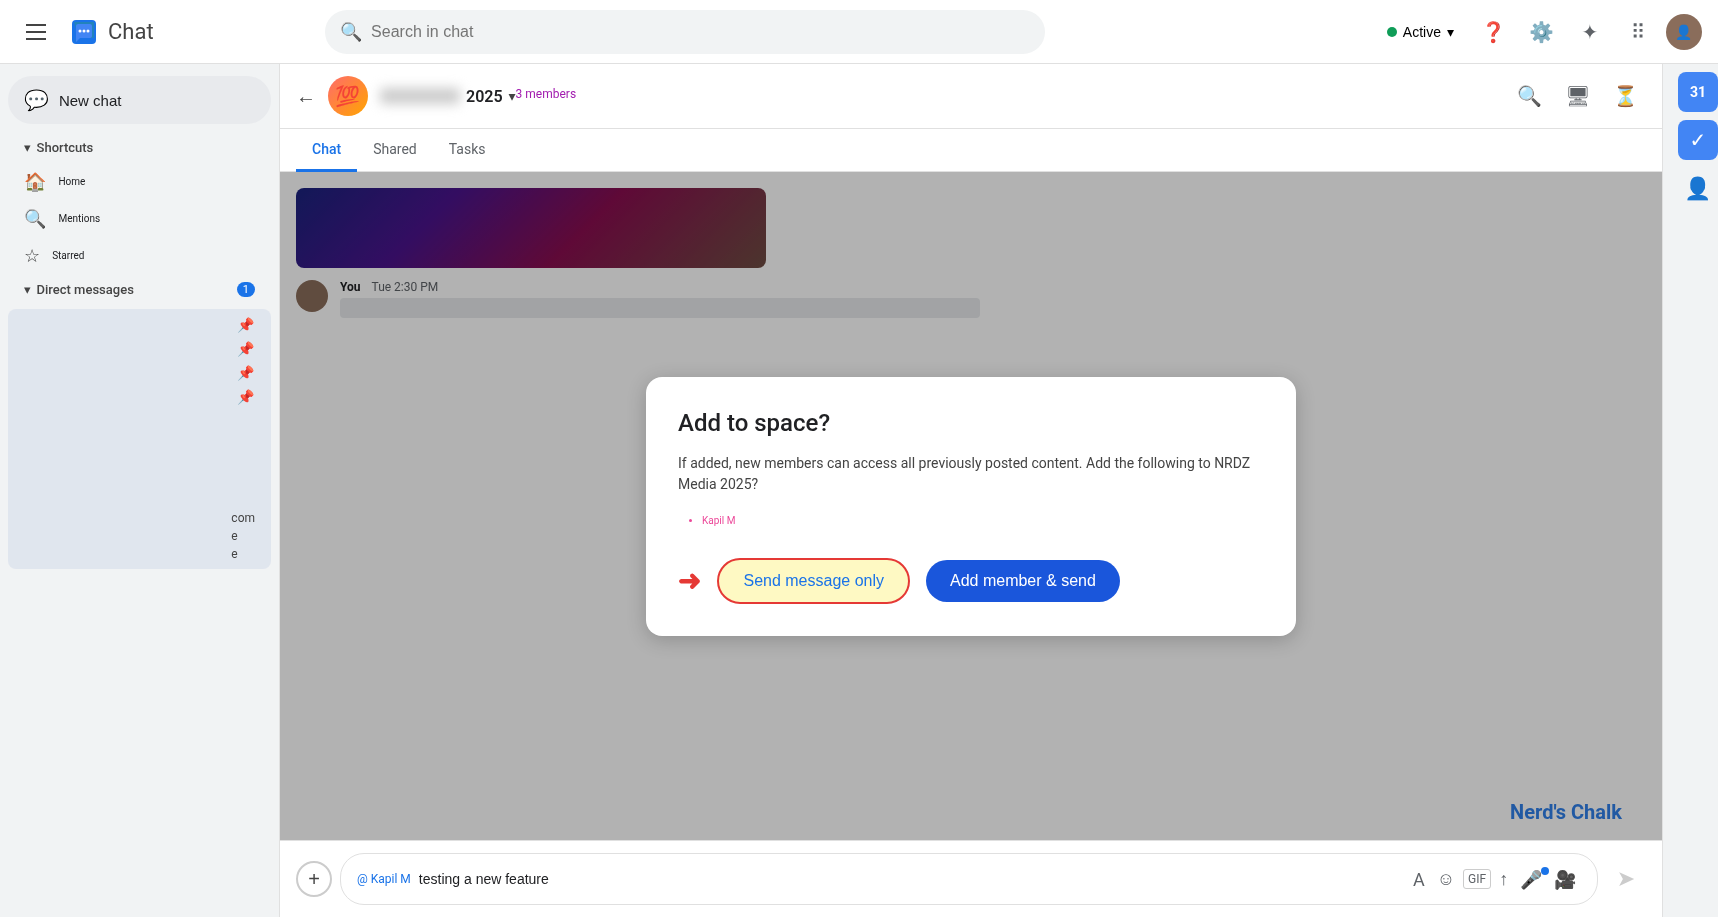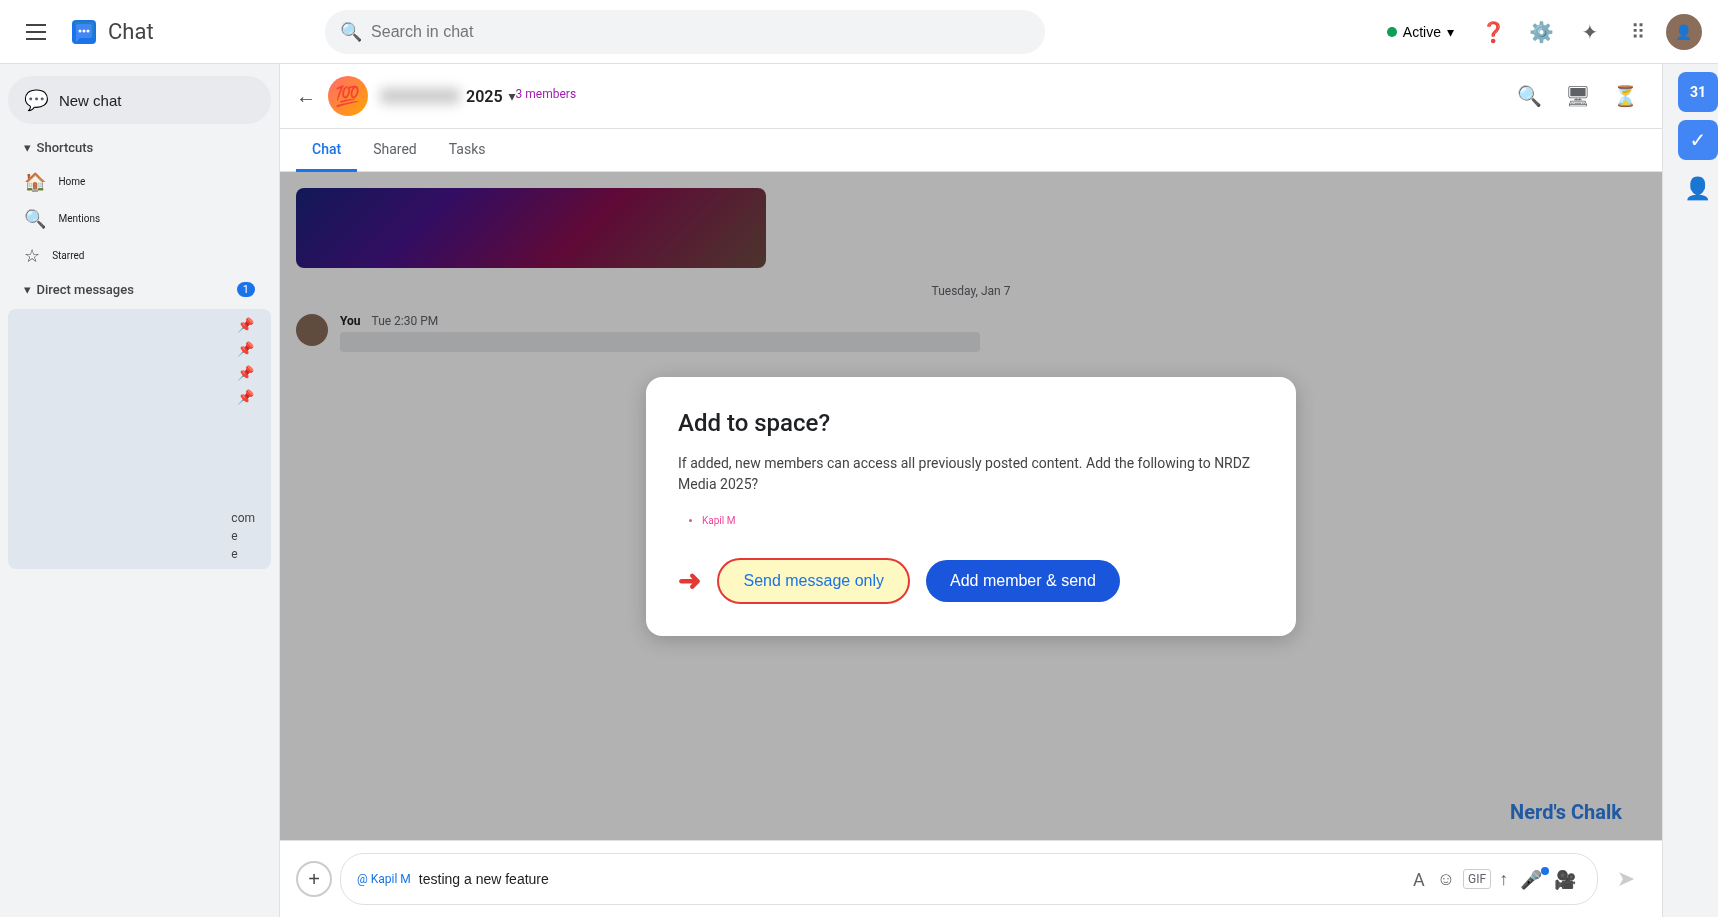--- a/index.html
+++ b/index.html
@@ -553,21 +553,20 @@
         <span>Shared</span>
       </div>
       <div class="tab">
         <span>Tasks</span>
       </div>
     </div>
 
     <div class="messages-area">
       <div class="banner-image"></div>
 
-      <div class="date-divider">Tuesday, Jan 7</div>
 
       <div class="message-row">
         <div class="msg-avatar"></div>
         <div class="msg-content">
           <div class="msg-meta">
             <strong>You</strong>
             <span style="margin-left:8px;">Tue 2:30 PM</span>
           </div>
           <div class="msg-text-bar"></div>
         </div>

